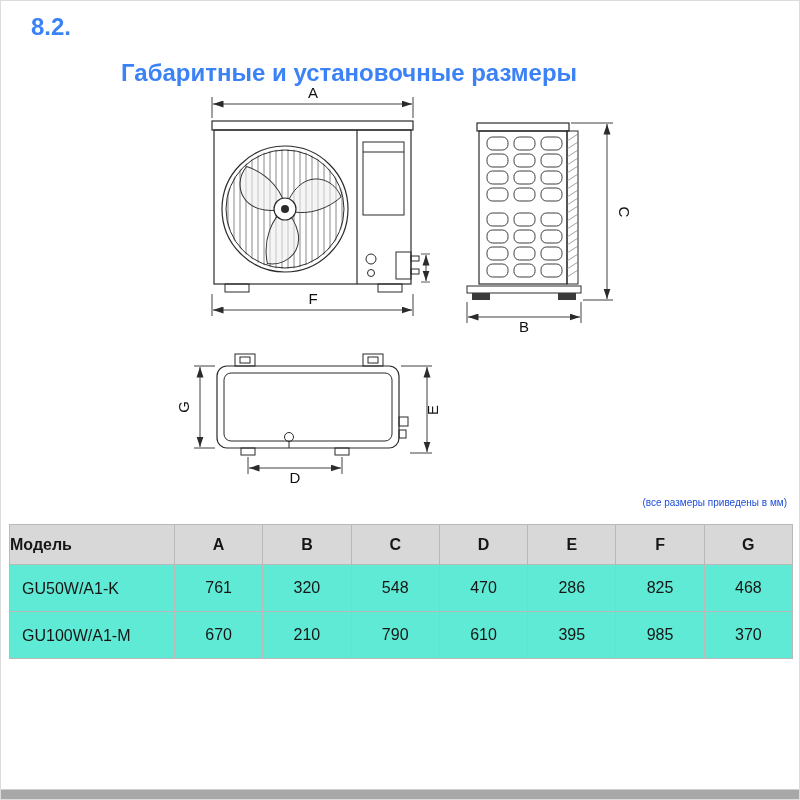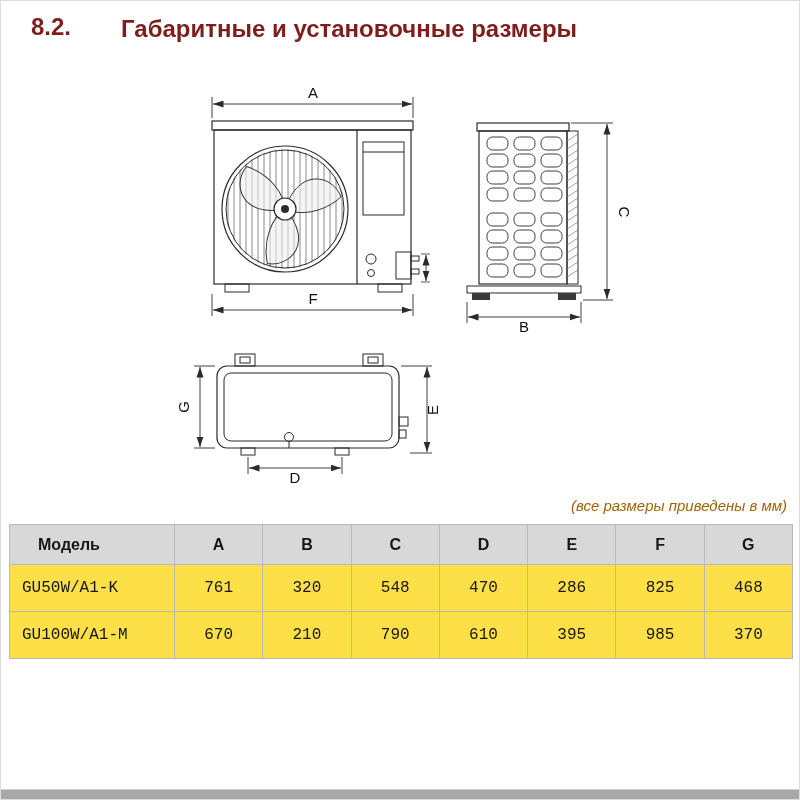--- a/index.html
+++ b/index.html
@@ -1,33 +1,33 @@
 <!DOCTYPE html>
 <html><head>
 <meta charset="utf-8">
 <style>
   * { margin:0; padding:0; box-sizing:border-box; }
   html,body { background:#ffffff; }
   body { font-family:"Liberation Sans", sans-serif; color:#1a1a1a; }
   .page { position:relative; width:800px; height:800px; background:#fff; border:1px solid #dcdcdc; overflow:hidden; }
 
-  .heading { position:absolute; top:12px; font-weight:bold; font-size:24px; color:#7f1d1d; }
+  .heading { position:absolute; top:12px; font-weight:bold; font-size:24px; color:#3b82f6; }
   .sec { left:30px; }
-  .title { left:120px; line-height:31px; }
+  .title { left:120px; line-height:31px;margin-top:44px; }
 
   .drawings { position:absolute; left:0; top:85px; }
   svg text { font-family:"Liberation Sans", sans-serif; font-size:15px; fill:#111; }
 
-  .note { position:absolute; top:496px; right:12px; font-style:italic; font-size:15px; color:#a16207; }
+  .note { position:absolute; top:496px; right:12px; font-size:10px; color:#1d4ed8; }
 
   .dims-table { position:absolute; top:523px; left:8px; width:784px; border-collapse:collapse; table-layout:fixed; font-size:16px; color:#161616; }
   .dims-table th, .dims-table td { border:1px solid #b9b9b9; }
   .dims-table th { background:#d8d8d8; height:40px; font-weight:bold; text-align:center; }
-  .dims-table th.model-h { text-align:left; padding-left:28px; }
-  .dims-table td { text-align:center; height:47px; background:#fde047;font-family:Liberation Mono, monospace; }
+  .dims-table th.model-h { text-align:left; padding-left:0; }
+  .dims-table td { text-align:center; height:47px; background:#5eead4; }
   .dims-table td.model { text-align:left; padding-left:12px; }
   .dims-table tr.tall td { height:83px; }
   .dims-table td.model div { line-height:25px; }
 
   .bottom-strip { position:absolute; left:0; bottom:0; width:100%; height:10px; background:#a8a8a8; border-top:1px solid #cfcfcf; }
 </style>
 </head>
 <body>
 
 <div class="page">

